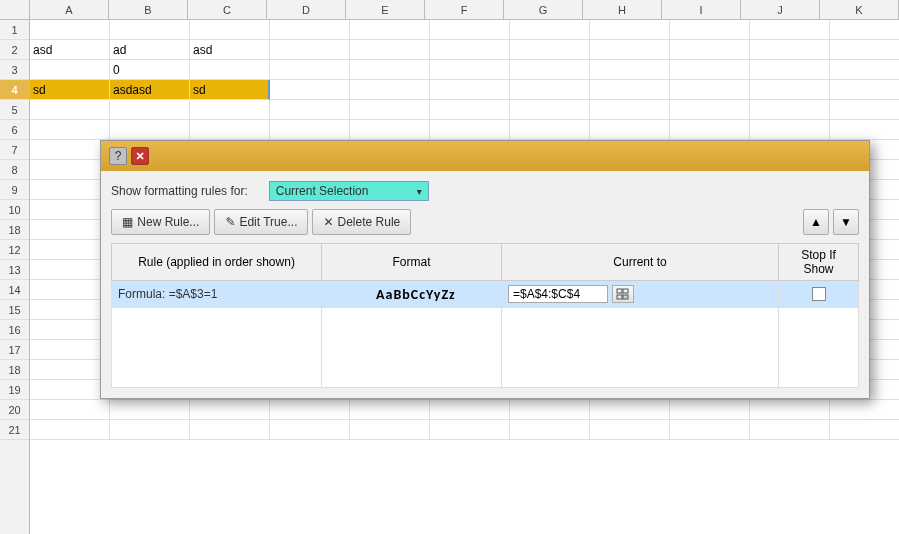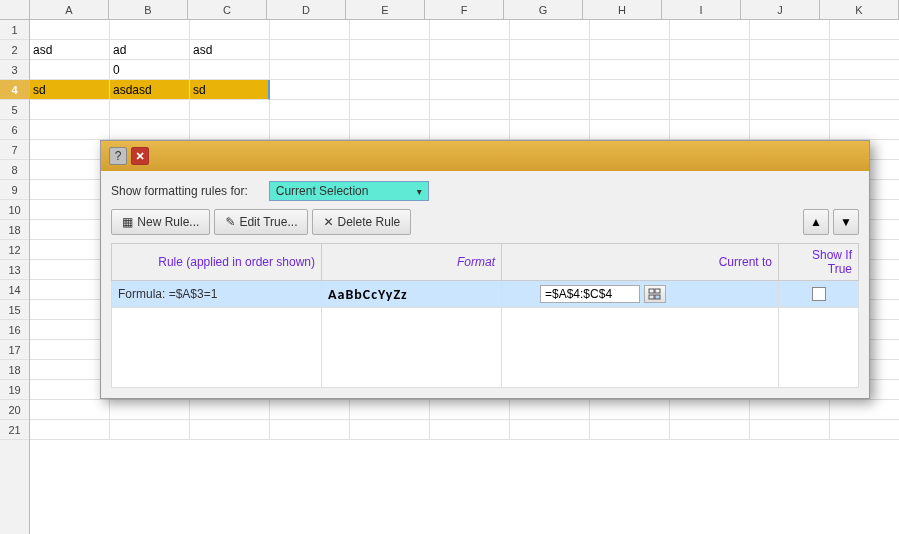--- a/index.html
+++ b/index.html
@@ -255,22 +255,22 @@
       background: #fff;
       border: 1px solid #ccc;
     }
 
     .rules-table th {
       background: #f0f0f0;
       border: 1px solid #ccc;
       padding: 4px 6px;
       font-size: 12px;
       font-weight: normal;
-      text-align: right;
-      color: #6d28d9;
+      text-align: center;
+      color: #000000;
     }
 
     .rules-table td {
       border: 1px solid #ddd;
       padding: 4px 6px;
       font-size: 12px;
       height: 16px;
     }
 
     .rule-row-selected td {
@@ -280,27 +280,27 @@
     .rule-formula {
       color: #333;
     }
 
     .rule-format-preview {
       font-family: 'Calibri', serif;
       font-size: 14px;
       font-weight: bold;
       text-align: center;
       letter-spacing: 1px;
+      margin-left: 48px;
     }
 
     .rule-applies {
       display: flex;
       align-items: flex-end;
       gap: 4px;
-      margin-left: 32px;
     }
 
     .range-input {
       border: 1px solid #aaa;
       padding: 1px 4px;
       font-size: 12px;
       width: 100px;
       background: #fff;
     }
 
@@ -348,21 +348,21 @@
       color: #333;
       min-width: 60px;
     }
 
     .footer-btn.disabled {
       color: #aaa;
       cursor: default;
     }
 
     .th-rule { width: 210px; }
-    .th-format { width: 180px; text-align: center; font-style: italic; }
+    .th-format { width: 180px; text-align: center; }
     .th-applies { }
     .th-stop { width: 80px; text-align: center; }
   </style>
 </head>
 <body>
 
 <div class="spreadsheet">
 
   <div class="col-headers">
     <div class="corner-cell"></div>
@@ -723,21 +723,21 @@
         <div class="arrow-btn">▼</div>
       </div>
     </div>
 
     <table class="rules-table">
       <thead>
         <tr>
           <th class="th-rule">Rule (applied in order shown)</th>
           <th class="th-format">Format</th>
           <th class="th-applies">Current to</th>
-          <th class="th-stop">Show If True</th>
+          <th class="th-stop">Stop If Show</th>
         </tr>
       </thead>
       <tbody>
         <tr class="rule-row-selected">
           <td>
             <span class="rule-formula">Formula: =$A$3=1</span>
           </td>
           <td>
             <span class="rule-format-preview">AaBbCcYyZz</span>
           </td>

